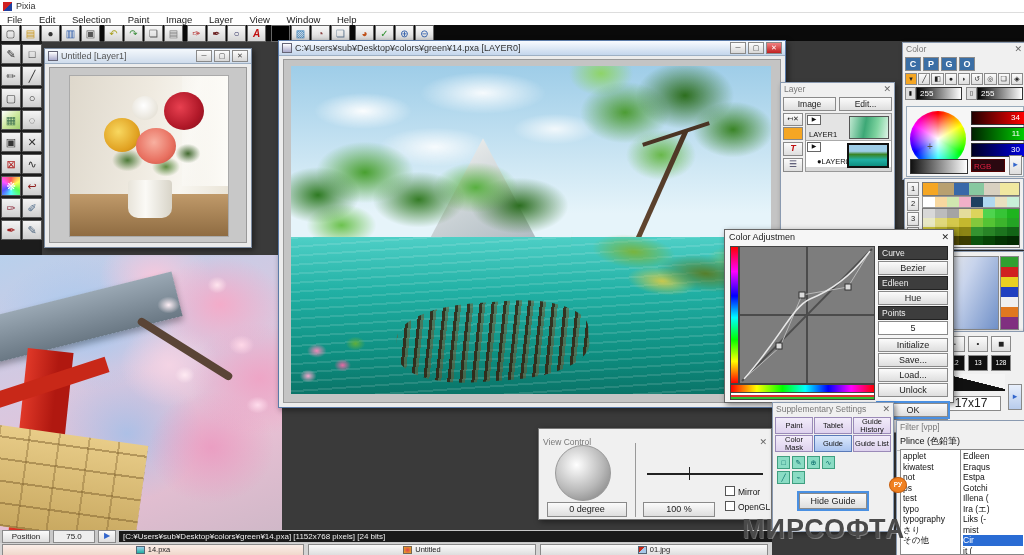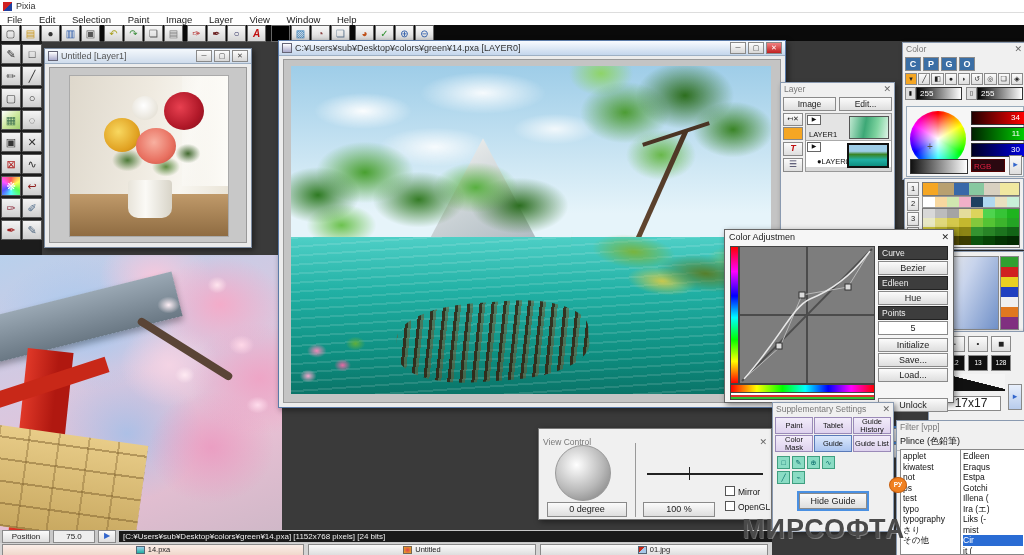--- a/index.html
+++ b/index.html
@@ -434,21 +434,21 @@
     <div style="position:absolute;left:153px;top:16px;width:70px;">
       <div class="dhdr">Curve</div>
       <div class="btn" style="height:12px;line-height:12px;margin:1px 0;">Bezier</div>
       <div class="dhdr">Edleen</div>
       <div class="btn" style="height:12px;line-height:12px;margin:1px 0;">Hue</div>
       <div class="dhdr">Points</div>
       <div class="btn" style="height:12px;line-height:12px;margin:1px 0;background:#fff;">5</div>
       <div class="btn" style="height:12px;line-height:12px;margin:3px 0 1px;">Initialize</div>
       <div class="btn" style="height:12px;line-height:12px;margin:1px 0;">Save...</div>
       <div class="btn" style="height:12px;line-height:12px;margin:1px 0;">Load...</div>
-      <div class="btn" style="height:12px;line-height:12px;margin:16px 0;">Unlock</div>
+      <div class="btn" style="height:12px;line-height:12px;margin:1px 0;">Unlock</div>
       <div class="btn focus" style="height:12px;line-height:12px;margin:6px 0 2px;">OK</div>
       <div class="btn" style="height:12px;line-height:12px;">Cancel</div>
     </div>
   </div>
 
   <div class="win" style="left:538px;top:428px;width:232px;height:90px;background:#f0f0f0;border-color:#777;">
     <div style="display:flex;padding:8px 4px;">
       <span style="flex:1;font-size:8.5px;color:#777;">View Control</span>
       <span class="x">✕</span>
     </div>

